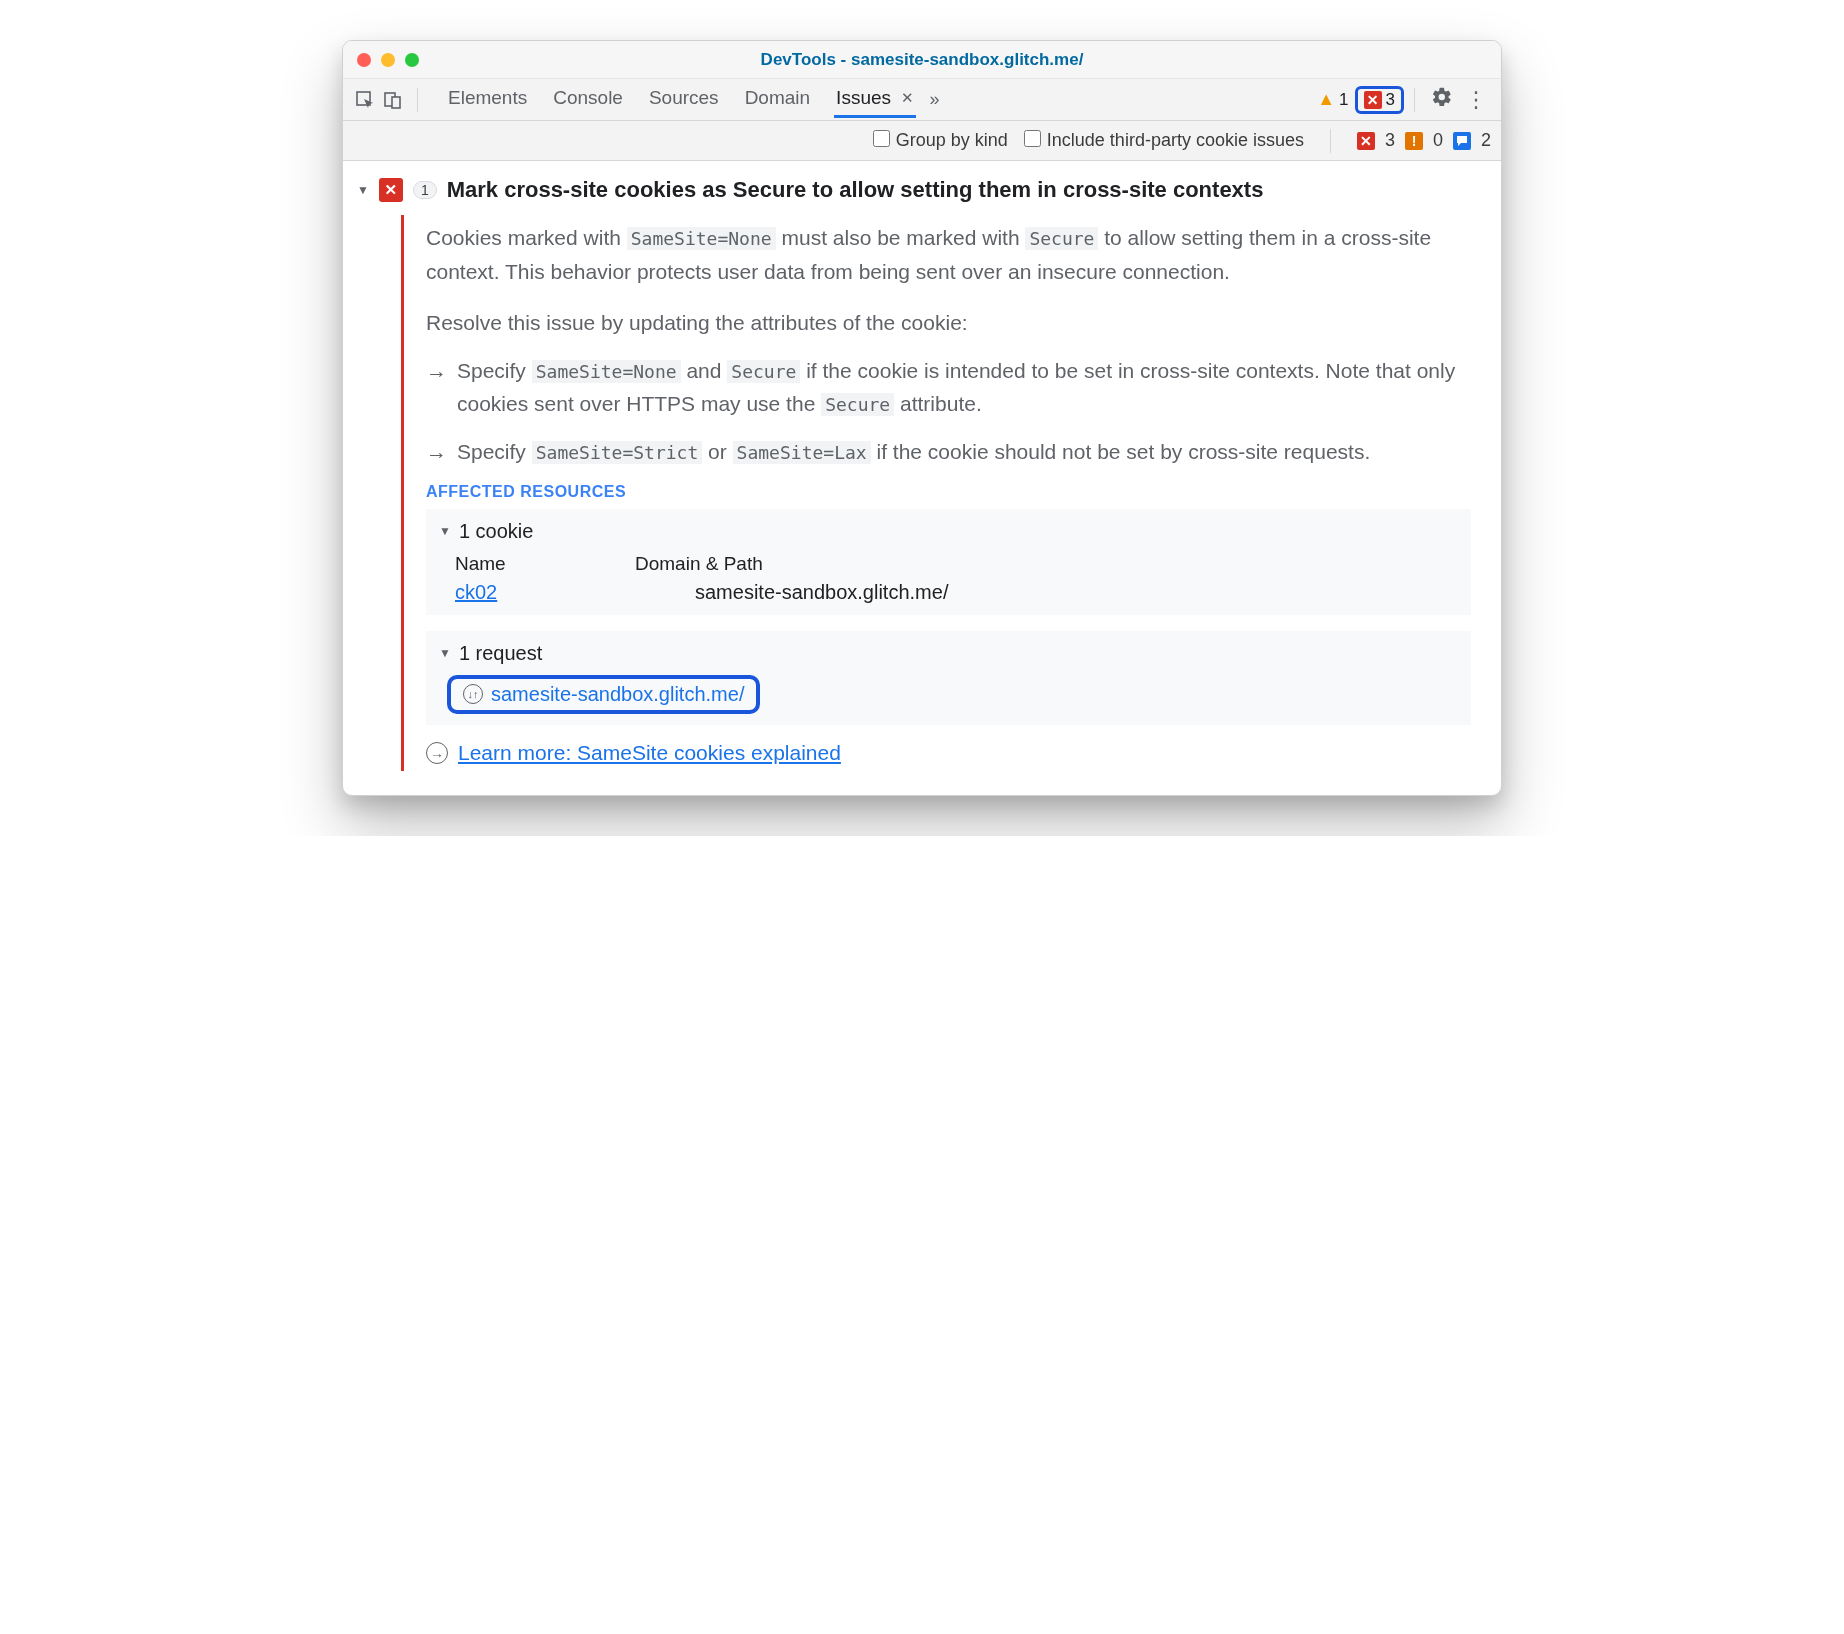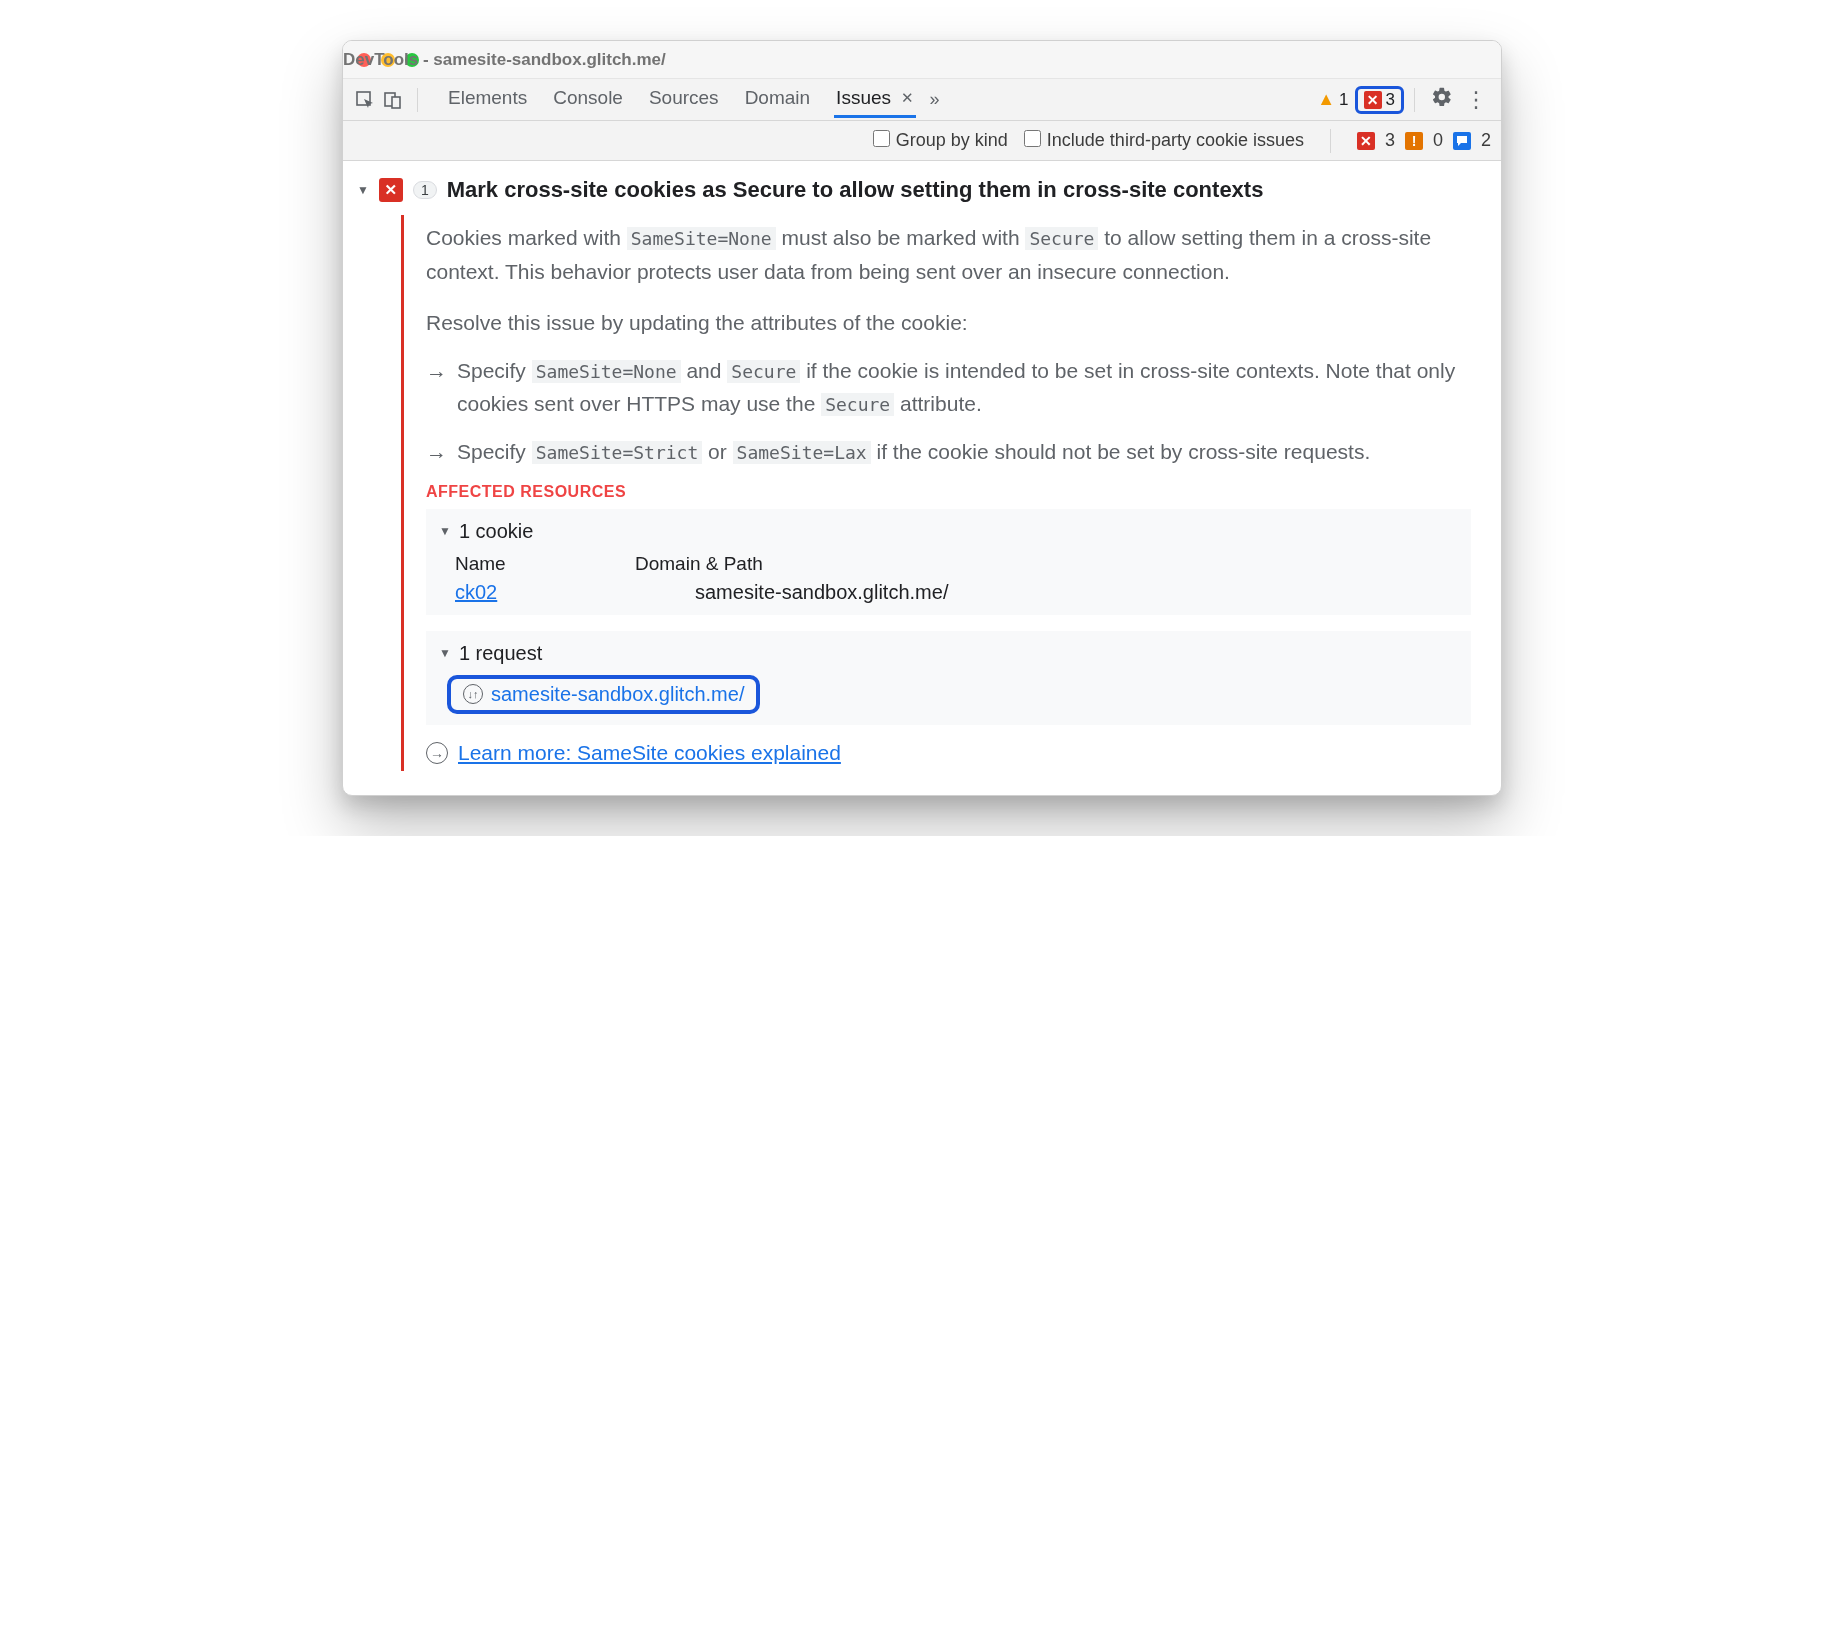--- a/index.html
+++ b/index.html
@@ -27,22 +27,22 @@
     padding: 0 14px;
     border-bottom: 1px solid #e5e5e5;
     position: relative;
   }
   .traffic-lights { display: flex; gap: 10px; }
   .tl { width: 14px; height: 14px; border-radius: 50%; }
   .tl-close { background: #ff5f57; }
   .tl-min { background: #ffbd2e; }
   .tl-max { background: #28c840; }
   .title {
-    position: absolute; left: 0; right: 0; text-align: left;
-    font-size: 17px; font-weight: 600; color: #737373;
+    position: absolute; left: 0; right: 0; text-align: center;
+    font-size: 17px; font-weight: 600; color: #0369a1;
     pointer-events: none;
   }
   
   .toolbar {
     display: flex;
     align-items: center;
     height: 42px;
     background: #f3f3f3;
     border-bottom: 1px solid #d6d6d6;
     padding: 0 8px;
@@ -86,21 +86,21 @@
   
   .issue-body {
     margin-left: 50px; margin-top: 8px; border-left: 3px solid #d93025;
     padding: 6px 22px 6px 22px;
   }
   .issue-body p { font-size:21px; color:#5f6368; line-height:1.6; margin-bottom:18px; }
   .issue-body .resolve { color:#5f6368; font-size:21px; margin: 6px 0 14px 0;}
   code { font-family: Menlo, Consolas, monospace; background:#f1f3f4; padding:1px 4px; font-size:18px; color:#5f6368;text-align:center;}
   .bullet { display:flex; gap:10px; font-size:21px; color:#5f6368; line-height:1.6; margin-bottom:14px;}
   .arrow { color:#5f6368; }
-  .section-h { font-size:16px; letter-spacing:0.5px; color:#ef4444; font-weight:700; margin-top:14px; margin-bottom:8px;}
+  .section-h { font-size:16px; letter-spacing:0.5px; color:#3b82f6; font-weight:700; margin-top:14px; margin-bottom:8px;}
   .resource-box {
     background:#f8f9fa; border:1px solid transparent; padding:10px 12px; margin-bottom:16px;
   }
   .res-h { display:flex; align-items:center; gap:8px; font-size:20px; color:#202124; }
   .res-table { margin-top:10px; }
   .res-table .hdr { display:flex; font-size:19px; color:#202124; margin-left:16px;}
   .res-table .hdr .c1 { width:180px;}
   .res-table .row { display:flex; gap:60px; font-size:20px; margin-top:6px; margin-left:16px;}
   .res-table .row .c1 { width:180px;}
   a { color:#1a73e8; text-decoration: underline;}

